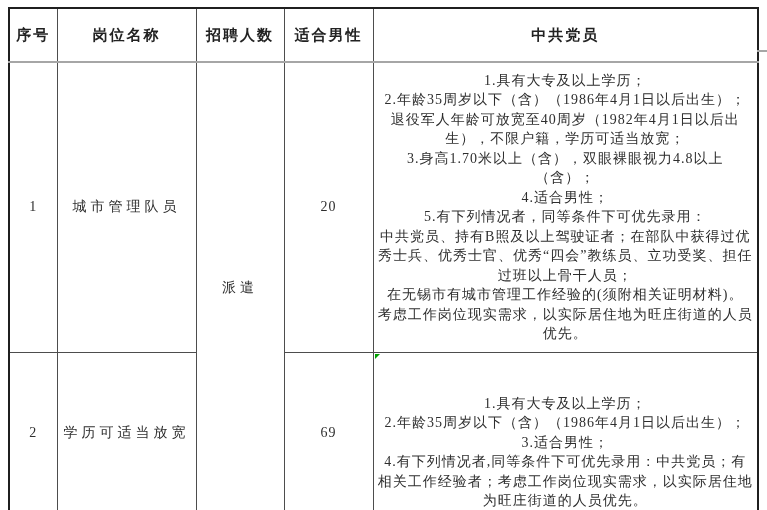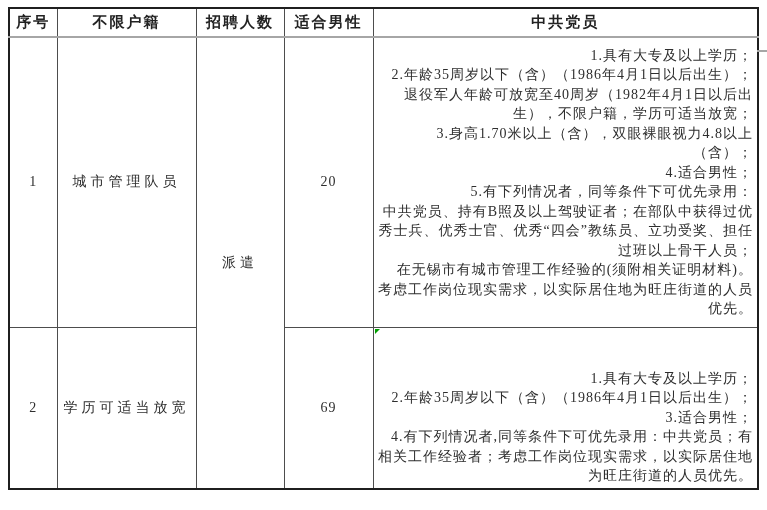--- a/index.html
+++ b/index.html
@@ -15,33 +15,33 @@
     width:749px;
     border:2px solid #1f1f1f;
   }
   table.jobs th, table.jobs td{
     border:1px solid #4d4d4d;
     padding:2px 4px;
     vertical-align:middle;
     overflow:hidden;
   }
   
-  table.jobs thead tr{height:29px;}
+  table.jobs thead tr{height:54px;}
   table.jobs th{
     font-weight:bold;font-size:15px;letter-spacing:2px;
     text-align:center;color:#222222;
     border-bottom:2px solid #a6a6a6;
   }
   
   tr.row1{height:290px;}
   tr.row2{height:158px;}
   td.center{text-align:center;font-size:14px;letter-spacing:1px;}
   td.name{text-align:center;font-size:14px;letter-spacing:4px;}
   td.req{
-    text-align:right;font-size:14px;letter-spacing:1px;
+    text-align:center;font-size:14px;letter-spacing:1px;
     line-height:19.5px;white-space:pre-line;
     padding:4px 6px 4px 6px;
     position:relative;
   }
   .cell-text{white-space:pre-line;display:inline-block;width:100%;}
   
   .green-flag{
     position:absolute;left:1px;top:1px;width:0;height:0;
     border-top:5px solid #00a000;border-right:5px solid transparent;
   }
@@ -59,21 +59,21 @@
     <colgroup>
       <col style="width:48px">
       <col style="width:139px">
       <col style="width:88px">
       <col style="width:89px">
       <col style="width:385px">
     </colgroup>
     <thead>
       <tr>
         <th>序号</th>
-        <th>不限户籍</th>
+        <th>岗位名称</th>
         <th>招聘人数</th>
         <th>适合男性</th>
         <th>中共党员</th>
       </tr>
     </thead>
     <tbody>
       <tr class="row1">
         <td class="center">1</td>
         <td class="name">城市管理队员</td>
         <td class="name" rowspan="2">派遣</td>

